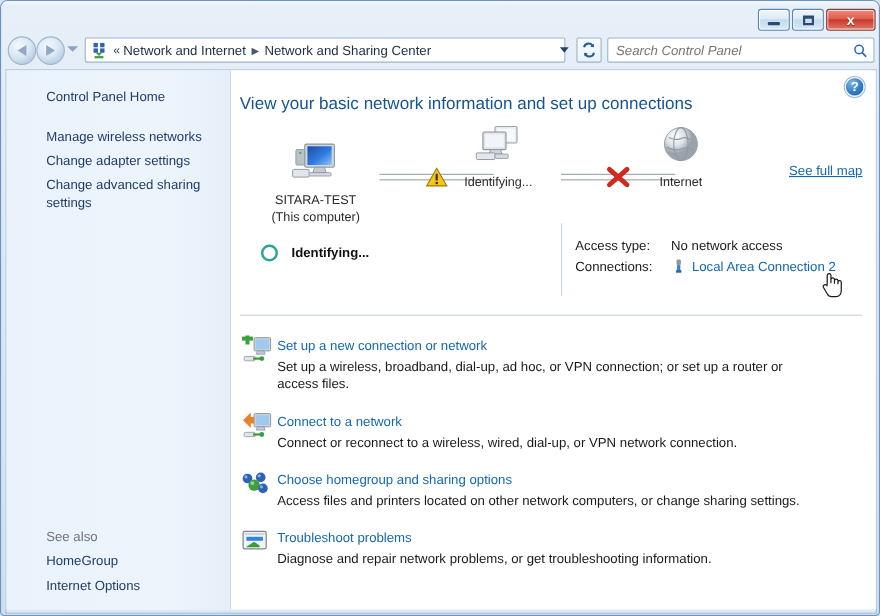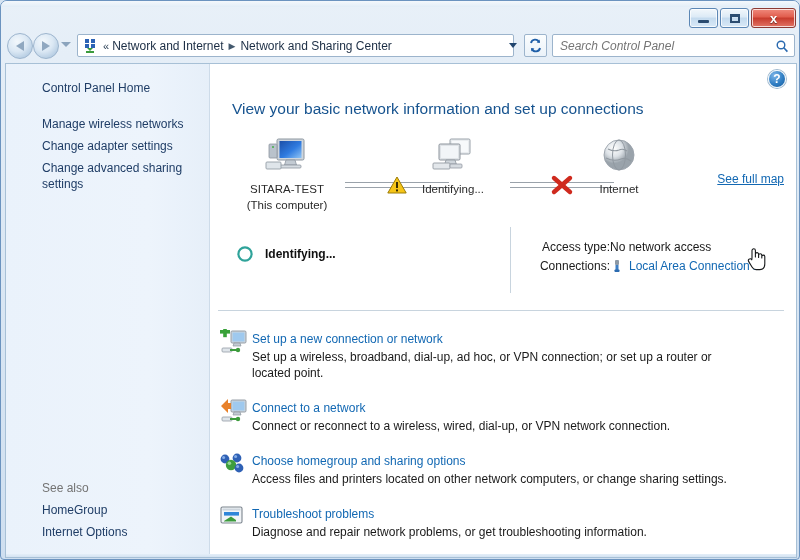--- a/index.html
+++ b/index.html
@@ -232,21 +232,21 @@
     color: #ffffff;
     font-size: 12px; font-weight: bold;
     display:flex; align-items:center; justify-content:center;
     line-height:1;
   }
   #page-heading {
     font-size: 15.5px;
     color: #16538f;
     padding: 22px 0 0 8px;
     font-weight: normal;
-    margin: 14px;
+    margin: 0;
   }
 
   
   #network-map {
     position: relative;
     height: 84px;
     margin-top: 4px;
   }
   .map-node {
     position: absolute;
@@ -320,21 +320,21 @@
   }
   #active-net-right {
     position: absolute;
     left: 305px; top: 14px;
     font-size: 12px; color: #1a1a1a;
   }
   .detail-row {
     display: flex; align-items: center;
     height: 19px;
   }
-  .detail-label { width: 87px; color: #1a1a1a; text-align: right; }
+  .detail-label { width: 87px; color: #1a1a1a; }
   .detail-value { color: #1a1a1a; }
   .detail-link {
     color: #1268b3; cursor: pointer;
   }
 
   
   #settings-list {
     margin: 9px 12px 0 8px;
   }
   .setting-item {
@@ -463,21 +463,21 @@
     </div>
 
     <div id="mainpane">
 
       <div id="help-button">?</div>
 
       <h1 id="page-heading">View your basic network information and set up connections</h1>
 
       <div id="network-map">
 
-        <div class="map-node" style="left:12px; top:4px;">
+        <div class="map-node" style="left:12px; top:20px;">
           <svg width="46" height="40" viewBox="0 0 46 40">
             <rect x="13" y="3" width="27" height="21" rx="1.5" fill="#cfd6dd" stroke="#8d969f" stroke-width="1"></rect>
             <rect x="15.5" y="5" width="22" height="17" fill="url(#scr)"></rect>
             <defs>
               <linearGradient id="scr" x1="0" y1="0" x2="1" y2="1">
                 <stop offset="0%" stop-color="#1b4fa8"></stop>
                 <stop offset="55%" stop-color="#2f7be0"></stop>
                 <stop offset="100%" stop-color="#8fc4f5"></stop>
               </linearGradient>
             </defs>
@@ -585,21 +585,21 @@
               <path d="M16 14 h6 l1 3 h-8 Z" fill="#c3cbd3" stroke="#8d969f" stroke-width="0.7"></path>
               <rect x="4" y="19" width="10" height="4" rx="1" fill="#dfe5ea" stroke="#949da6" stroke-width="0.8"></rect>
               <rect x="12" y="20" width="8" height="2" fill="#3c9b3c"></rect>
               <circle cx="20" cy="21" r="2.2" fill="#3c9b3c"></circle>
               <rect x="2" y="1" width="10" height="3.6" fill="#38a138"></rect>
               <rect x="5.2" y="-1.8" width="3.6" height="10" fill="#38a138"></rect>
             </svg>
           </div>
           <div class="setting-text">
             <div class="setting-title">Set up a new connection or network</div>
-            <div class="setting-desc">Set up a wireless, broadband, dial-up, ad hoc, or VPN connection; or set up a router or located point.</div>
+            <div class="setting-desc">Set up a wireless, broadband, dial-up, ad hoc, or VPN connection; or set up a router or access files.</div>
           </div>
         </div>
 
         <div class="setting-item">
           <div class="setting-icon">
             <svg width="30" height="28" viewBox="0 0 30 28">
               <rect x="13" y="2" width="15" height="12" rx="1.2" fill="#cfd6dd" stroke="#8d969f" stroke-width="0.9"></rect>
               <rect x="14.5" y="3.5" width="12" height="9" fill="#9fc9ee"></rect>
               <path d="M16 14 h6 l1 3 h-8 Z" fill="#c3cbd3" stroke="#8d969f" stroke-width="0.7"></path>
               <rect x="4" y="19" width="10" height="4" rx="1" fill="#dfe5ea" stroke="#949da6" stroke-width="0.8"></rect>

